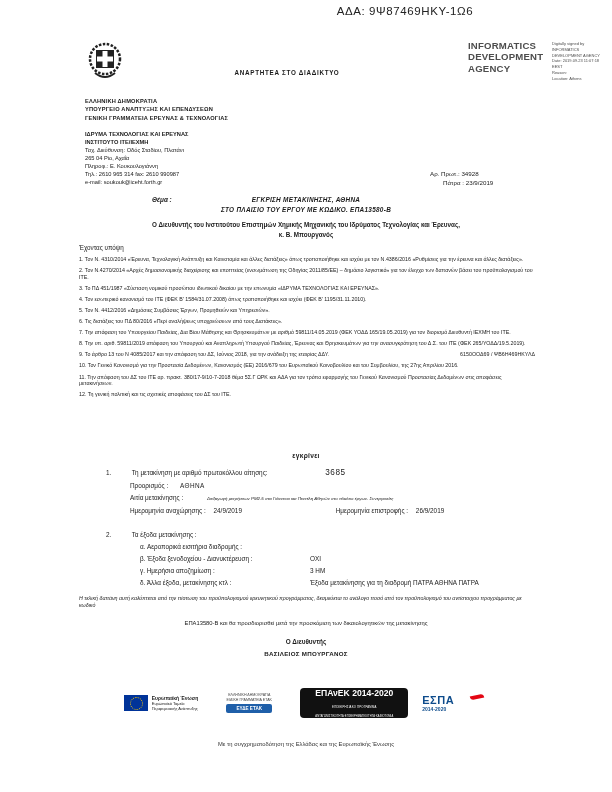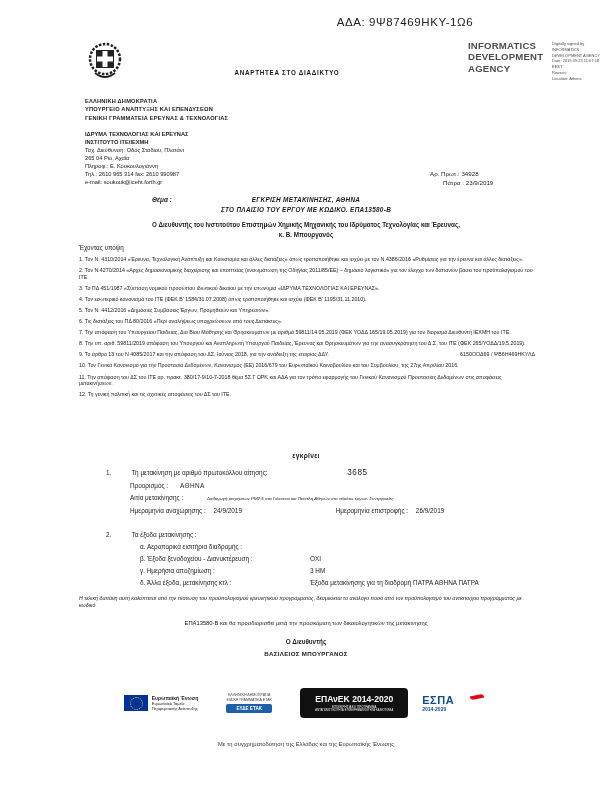--- a/index.html
+++ b/index.html
@@ -1,20 +1,20 @@
 <!DOCTYPE html>
 <html><head>
 <meta charset="utf-8">
 <style>
   html,body{margin:0;padding:0;background:#e8e8e8;}
   #page{position:relative;width:612px;height:792px;background:#ffffff;margin:0 auto;
         font-family:"Liberation Sans",sans-serif;color:#1a1a1a;overflow:hidden;}
   .abs{position:absolute;}
 
-  .ada{top:16px;left:200px;width:410px;text-align:center;font-size:11.5px;letter-spacing:.6px;color:#222;}
+  .ada{top:5px;left:200px;width:410px;text-align:center;font-size:11.5px;letter-spacing:.6px;color:#222;}
 
   .emblem{left:87px;top:41px;width:36px;height:40px;}
 
   .banner{top:69px;left:197px;width:180px;text-align:center;font-size:6.3px;font-weight:bold;letter-spacing:.7px;}
 
   .stamp{left:468px;top:40px;width:152px;display:flex;gap:4px;}
   .stamp-agency{font-size:9.6px;font-weight:bold;color:#4d4d4d;width:80px;line-height:1.18;letter-spacing:.2px;}
   .stamp-details{font-size:4px;color:#4d4d4d;line-height:1.45;padding-top:1px;white-space:nowrap;}
 
   .gov-block{left:85px;top:97px;font-size:5.7px;font-weight:bold;line-height:1.45;letter-spacing:.2px;}
@@ -33,21 +33,21 @@
   .having{top:244px;left:79px;font-size:6.3px;}
 
   .preamble{left:79px;top:256px;width:456px;font-size:5.3px;line-height:1.3;}
   .preamble p{margin:0 0 4.2px 0;}
   .note-right{float:right;padding-left:10px;}
 
   .egkrinei{top:452px;left:0;width:612px;text-align:center;font-size:6.6px;font-weight:bold;letter-spacing:.3px;}
 
   .row1{left:106px;top:468px;width:440px;font-size:6.4px;}
   .num{display:inline-block;width:24px;}
-  .reqno{font-size:8.2px;letter-spacing:.5px;margin-left:78px;}
+  .reqno{font-size:8.2px;letter-spacing:.5px;margin-left:56px;}
   .dest{left:130px;top:482px;font-size:6.4px;}
   .dest .v{margin-left:10px;letter-spacing:.4px;}
   .reason{left:130px;top:494px;font-size:6.4px;}
   .reason .v{font-size:4.4px;font-style:italic;margin-left:22px;}
   .dates{left:130px;top:507px;font-size:6.4px;}
   .dates .v{margin-left:6px;}
   .dates .second{margin-left:92px;}
 
   .row2{left:106px;top:531px;width:440px;font-size:6.4px;}
   .expenses{left:140px;top:544px;font-size:6.4px;line-height:1.0;}
@@ -64,21 +64,21 @@
   .eu-logo{display:flex;gap:4px;align-items:flex-start;}
   .eu-flag{width:24px;height:16px;background:#003399;position:relative;}
   .eu-stars{position:absolute;left:6px;top:2px;width:11px;height:11px;border:1px dotted #ffcc00;border-radius:50%;}
   .eu-text .t1{font-size:5px;font-weight:bold;}
   .eu-text .t2{font-size:4px;line-height:1.25;}
   .eyde-logo{width:74px;text-align:center;}
   .eyde-logo .t1{font-size:3.6px;color:#444;line-height:1.3;}
   .eyde-badge{margin:2px auto 0;background:#1f5fa9;color:#fff;font-size:4.6px;font-weight:bold;
               width:46px;padding:2px 0;border-radius:2px;}
   .epanek-logo{background:#111;color:#fff;border-radius:4px;width:108px;height:30px;
-               display:flex;flex-direction:column;justify-content:center;text-align:center;}
+               display:flex;flex-direction:column;justify-content:space-between;text-align:center;}
   .epanek-logo .t1{font-size:8.6px;font-weight:bold;}
   .epanek-logo .t2{font-size:2.8px;letter-spacing:.2px;margin-top:1px;}
   .epanek-logo .t3{font-size:2.6px;letter-spacing:.1px;}
   .espa-logo{width:66px;position:relative;}
   .espa-logo .t1{font-size:11px;font-weight:bold;color:#0e4c8c;letter-spacing:.5px;}
   .espa-logo .t2{font-size:5px;color:#0e4c8c;font-weight:bold;}
   .espa-swoosh{position:absolute;top:1px;right:4px;width:14px;height:4px;background:#e30613;
                border-radius:0 4px 0 4px;transform:rotate(-12deg);}
   .fund-caption{top:741px;left:0;width:612px;text-align:center;font-size:5.8px;color:#333;}
 </style>

